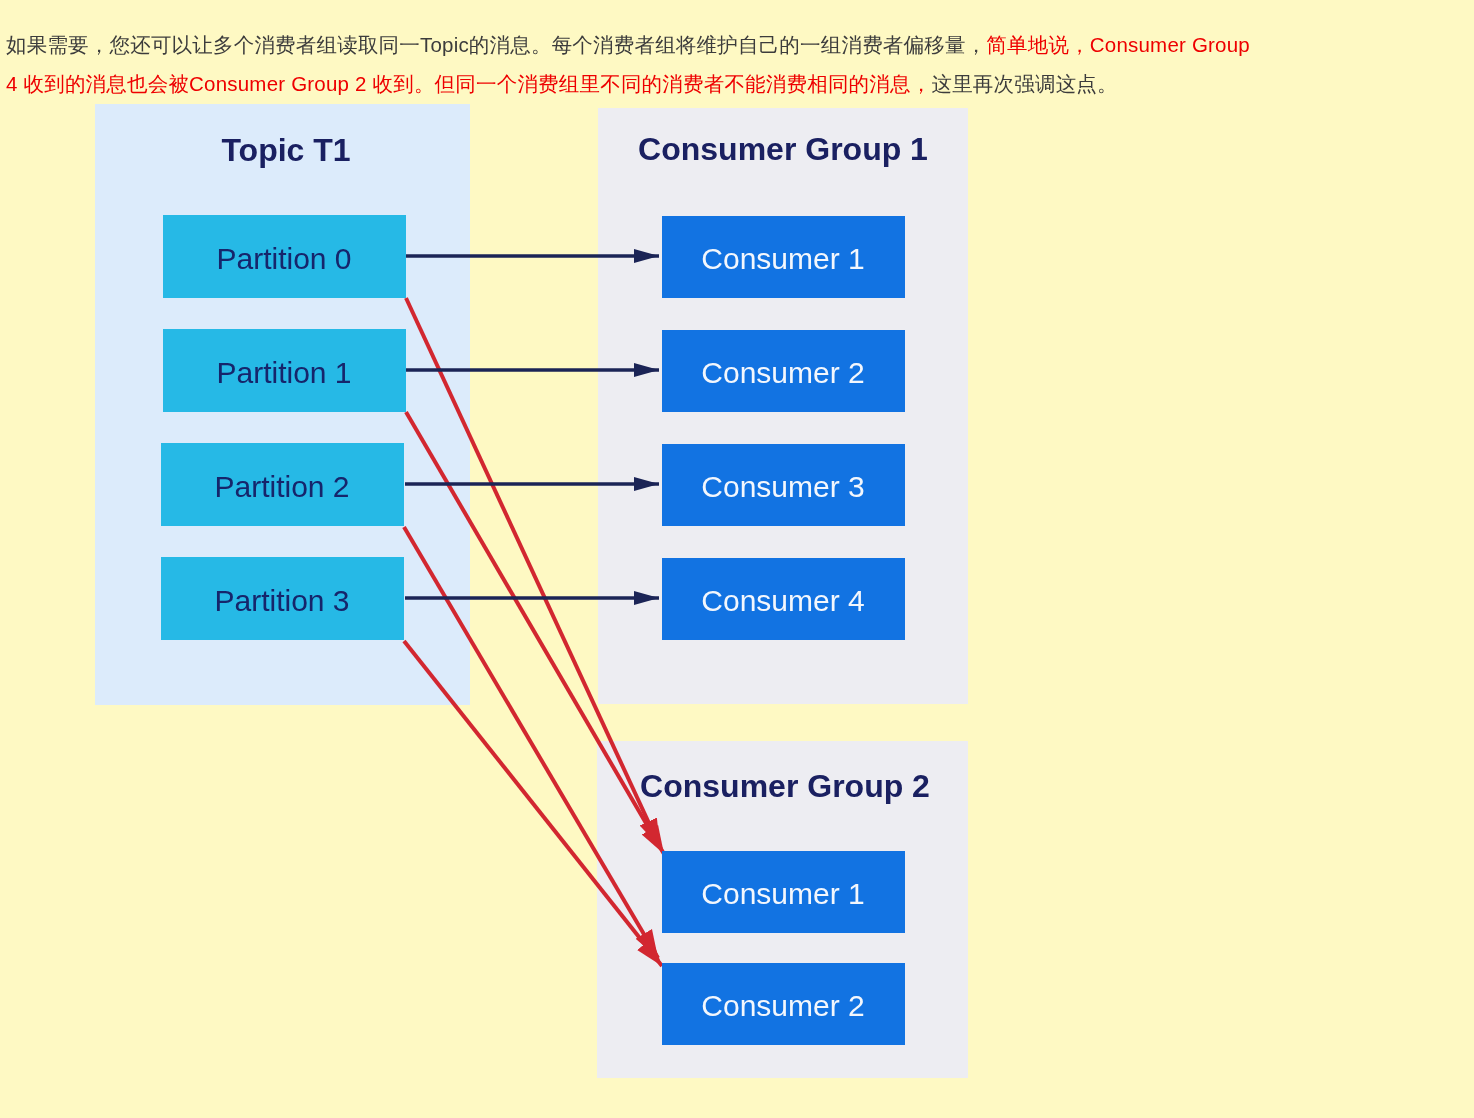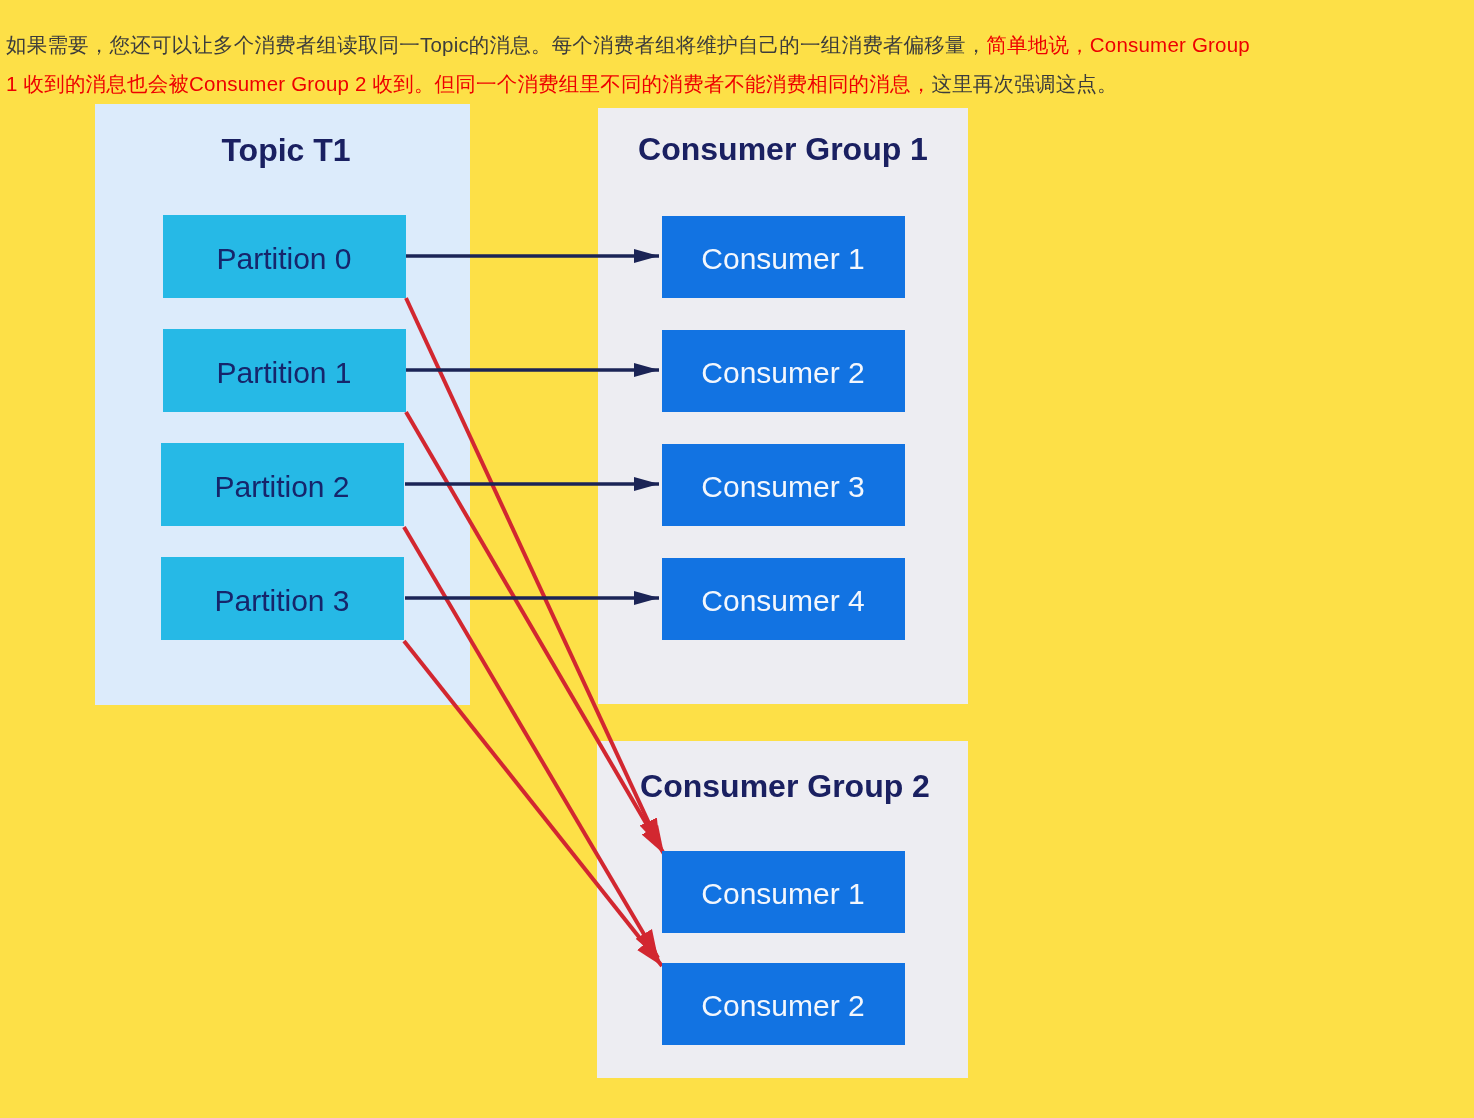--- a/index.html
+++ b/index.html
@@ -1,20 +1,20 @@
 <!DOCTYPE html>
 <html><head>
 <meta charset="utf-8">
 <style>
   html, body { margin: 0; padding: 0; background: #ffffff; }
   .page {
     position: relative;
     width: 1474px;
     height: 1118px;
-    background: #fde047;
+    background: #fef9c3;
     font-family: "Liberation Sans", sans-serif;
     overflow: hidden;
   }
   .intro {
     position: absolute;
     left: 6px;
     top: 4px;
     width: 1462px;
     font-size: 20.5px;
     line-height: 39px;
@@ -38,21 +38,21 @@
     font-size: 30px;
   }
   .partition-label { fill: #16256b; }
   .consumer-label { fill: #f3f7fd; }
 </style>
 </head>
 <body>
 
 <div class="page">
 
-  <p class="intro"><span>如果需要，您还可以让多个消费者组读取同一Topic的消息。每个消费者组将维护自己的一组消费者偏移量，</span><span class="red">简单地说，Consumer Group</span><br><span class="red">1 收到的消息也会被Consumer Group 2 收到。但同一个消费组里不同的消费者不能消费相同的消息，</span><span>这里再次强调这点。</span></p>
+  <p class="intro"><span>如果需要，您还可以让多个消费者组读取同一Topic的消息。每个消费者组将维护自己的一组消费者偏移量，</span><span class="red">简单地说，Consumer Group</span><br><span class="red">4 收到的消息也会被Consumer Group 2 收到。但同一个消费组里不同的消费者不能消费相同的消息，</span><span>这里再次强调这点。</span></p>
 
   <svg class="diagram-svg" width="1474" height="1118" viewBox="0 0 1474 1118">
     <defs>
       <marker id="navyArrow" markerWidth="28" markerHeight="18" refX="25" refY="9" orient="auto" markerUnits="userSpaceOnUse">
         <path d="M0,2 L25,9 L0,16 Z" fill="#1b2456"></path>
       </marker>
       <marker id="redArrow" markerWidth="32" markerHeight="24" refX="28" refY="12" orient="auto" markerUnits="userSpaceOnUse">
         <path d="M0,2.5 L28,12 L0,21.5 Z" fill="#d22730"></path>
       </marker>
     </defs>

